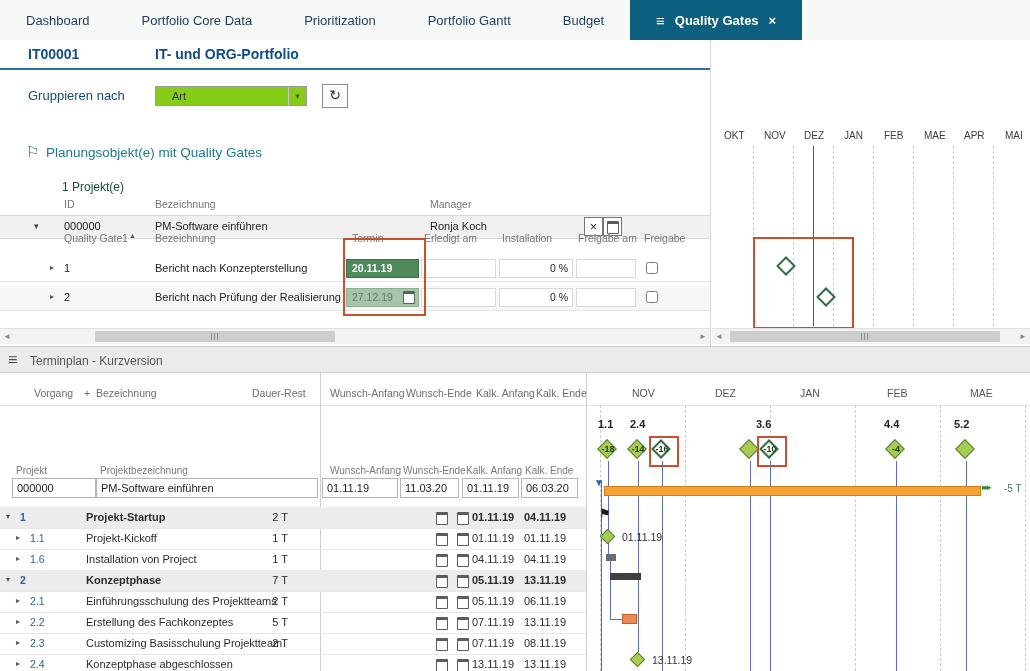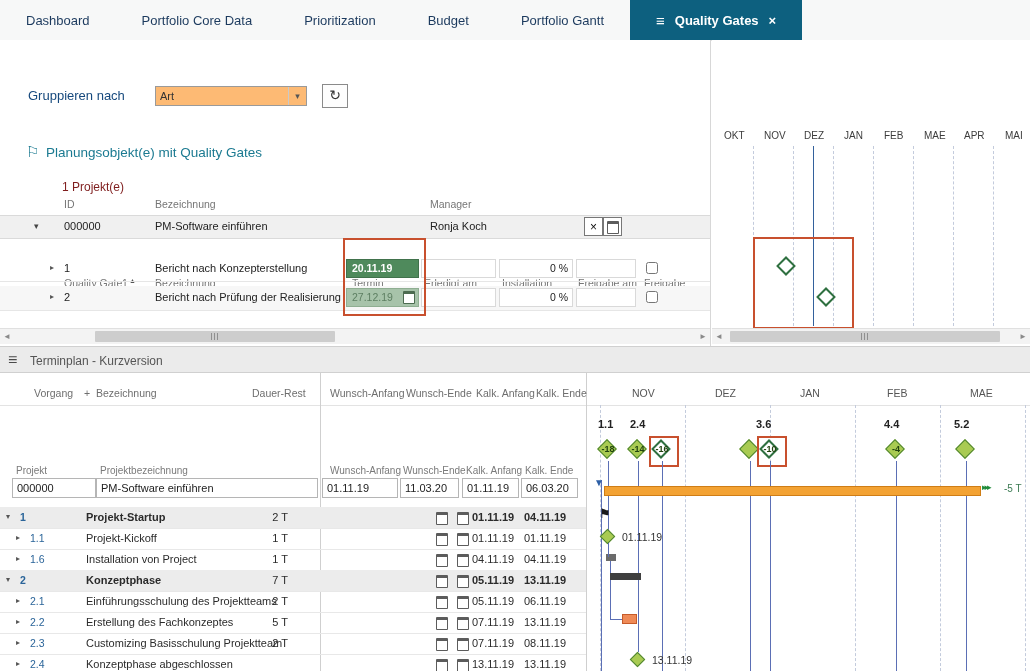--- a/index.html
+++ b/index.html
@@ -14,40 +14,40 @@
   .nav-menu-ic{font-size:15px;line-height:1;}
   .nav-close{font-size:13px;font-weight:bold;line-height:1;}
 
   
   .upper-left{position:absolute;left:0;top:40px;width:710px;height:306px;background:#fff;overflow:hidden;}
   .hdr-strip{position:absolute;left:0;top:0;width:710px;height:28px;border-bottom:2px solid #2d6ba3;}
   .hdr-id{position:absolute;left:28px;top:6px;font-size:14px;font-weight:bold;color:#0f4c8c;}
   .hdr-title{position:absolute;left:155px;top:6px;font-size:14px;font-weight:bold;color:#0f4c8c;}
 
   .grp-label{position:absolute;left:28px;top:48px;font-size:13px;color:#16497d;}
-  .grp-select{position:absolute;left:155px;top:46px;width:152px;height:20px;border:1px solid #9a9a9a;background:#fdba74;
-              font-size:11px;color:#333;line-height:18px;padding-left:4px;box-sizing:border-box;cursor:pointer;}
+  .grp-select{position:absolute;left:155px;top:46px;width:152px;height:20px;border:1px solid #9a9a9a;background:#84cc16;
+              font-size:11px;color:#333;line-height:18px;padding-left:16px;box-sizing:border-box;cursor:pointer;}
   .grp-select .dd{position:absolute;right:0;top:0;width:17px;height:18px;border-left:1px solid #c9c9c9;
                   text-align:center;color:#555;font-size:9px;line-height:18px;}
   .refresh-btn{position:absolute;left:322px;top:44px;width:24px;height:22px;border:1px solid #8a8a8a;background:#fdfdfd;
                text-align:center;font-size:14px;line-height:20px;color:#333;cursor:pointer;}
 
   .sec-flag{position:absolute;left:26px;top:103px;font-size:15px;color:#1b7a91;}
   .sec-title{position:absolute;left:46px;top:105px;font-size:13.5px;color:#1b7a91;}
-  .proj-count{position:absolute;left:62px;top:140px;font-size:12px;color:#7f1d1d;}
+  .proj-count{position:absolute;left:62px;top:140px;font-size:12px;color:#14532d;}
 
   .ptable-head{position:absolute;left:0;top:158px;width:710px;height:16px;font-size:10.5px;color:#767676;}
   .ptable-head span{position:absolute;top:0;}
   .project-row{position:absolute;left:0;top:175px;width:710px;height:22px;background:#f0f0f0;
                border-top:1px solid #dadada;border-bottom:1px solid #dadada;font-size:11px;color:#222;}
   .project-row .chev{position:absolute;left:34px;top:5px;font-size:9px;color:#444;cursor:pointer;}
   .mini-btn{position:absolute;top:1px;width:19px;height:19px;border:1px solid #777;background:#fff;
             text-align:center;line-height:18px;font-size:12px;color:#111;cursor:pointer;box-sizing:border-box;}
 
-  .gates-head{position:absolute;left:0;top:192px;width:710px;height:15px;font-size:10.5px;color:#767676;margin-top:45px;}
+  .gates-head{position:absolute;left:0;top:192px;width:710px;height:15px;font-size:10.5px;color:#767676;}
   .gates-head span{position:absolute;top:0;}
   .sort-ic{font-size:7px;color:#555;}
 
   .grow{position:absolute;left:0;width:710px;height:24px;font-size:11px;color:#222;border-bottom:1px solid #e6e6e6;}
   .grow .chev{position:absolute;left:50px;top:6px;font-size:8px;color:#555;cursor:pointer;}
   .gcell{position:absolute;top:2px;height:19px;border:1px solid #d9d9d9;background:#fff;box-sizing:border-box;}
   .gcell.termin1{background:#4f8a5c;border-color:#41724c;color:#fff;font-weight:bold;line-height:17px;padding-left:5px;font-size:10.5px;cursor:pointer;}
   .gcell.termin2{background:#a7c3aa;border-color:#8fae92;color:#5d7f62;line-height:17px;padding-left:5px;font-size:10.5px;cursor:pointer;}
   .gcell.num{line-height:17px;text-align:right;padding-right:4px;}
   .gates-check{position:absolute;left:646px;top:5px;width:12px;height:12px;margin:0;cursor:pointer;}
@@ -133,33 +133,37 @@
     <div class="nav-item">
         <span>Dashboard</span>
       </div>
     <div class="nav-item">
         <span>Portfolio Core Data</span>
       </div>
     <div class="nav-item">
         <span>Prioritization</span>
       </div>
     <div class="nav-item">
-        <span>Budget</span>
+        <span>Portfolio Gantt</span>
       </div>
     <div class="nav-item">
-        <span>Portfolio Gantt</span>
+        <span>Budget</span>
       </div>
     <div class="nav-item active">
       <span class="nav-menu-ic">≡</span>
       <span>Quality Gates</span>
       <span class="nav-close">×</span>
     </div>
   </nav>
 
   <div class="upper-left">
+    <div class="hdr-strip">
+      <span class="hdr-id">IT00001</span>
+      <span class="hdr-title">IT- und ORG-Portfolio</span>
+    </div>
 
     <span class="grp-label">Gruppieren nach</span>
     <div class="grp-select">
       <span>Art</span>
       <span class="dd">▾</span>
     </div>
     <div class="refresh-btn">
       <span>↻</span>
     </div>
 

